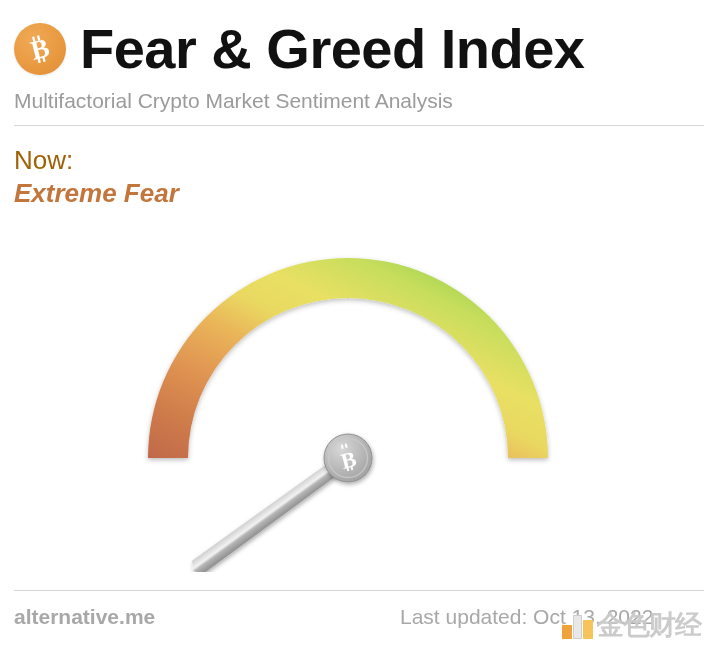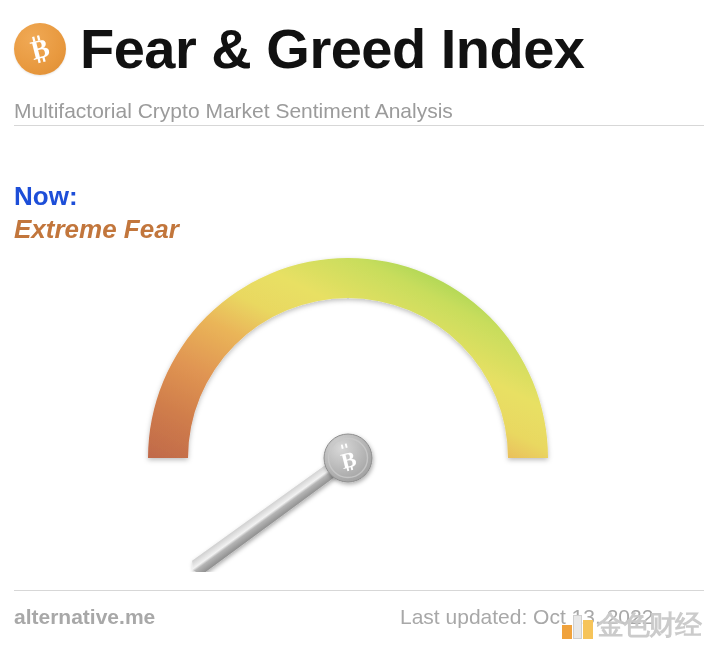--- a/index.html
+++ b/index.html
@@ -46,21 +46,21 @@
   .btc-logo svg { display: block; }
   .page-title {
     font-size: 56px;
     font-weight: bold;
     color: #111111;
     letter-spacing: -0.5px;
     line-height: 1;
     white-space: nowrap;
   }
   .subtitle {
-    margin-top: 20px;
+    margin-top: 10px;
     font-size: 21px;
     color: #9b9b9b;
     font-weight: normal;
     line-height: 1;
     white-space: nowrap;
   }
   .divider {
     position: absolute;
     left: 14px;
     width: 690px;
@@ -71,24 +71,23 @@
   .divider.bottom { top: 590px; }
 
   
   .status {
     position: absolute;
     left: 14px;
     top: 146px;
   }
   .status-now {
     font-size: 26px;
-    font-weight: bold;
-    color: #1d4ed8;
+    font-weight: normal;
+    color: #a16207;
     line-height: 1.12;
-    margin-top: 36px;
   }
   .status-label {
     font-size: 26px;
     font-weight: bold;
     color: #c2763c;
     line-height: 1.12;
     margin-top: 4px;
     font-style: italic;
   }
 

